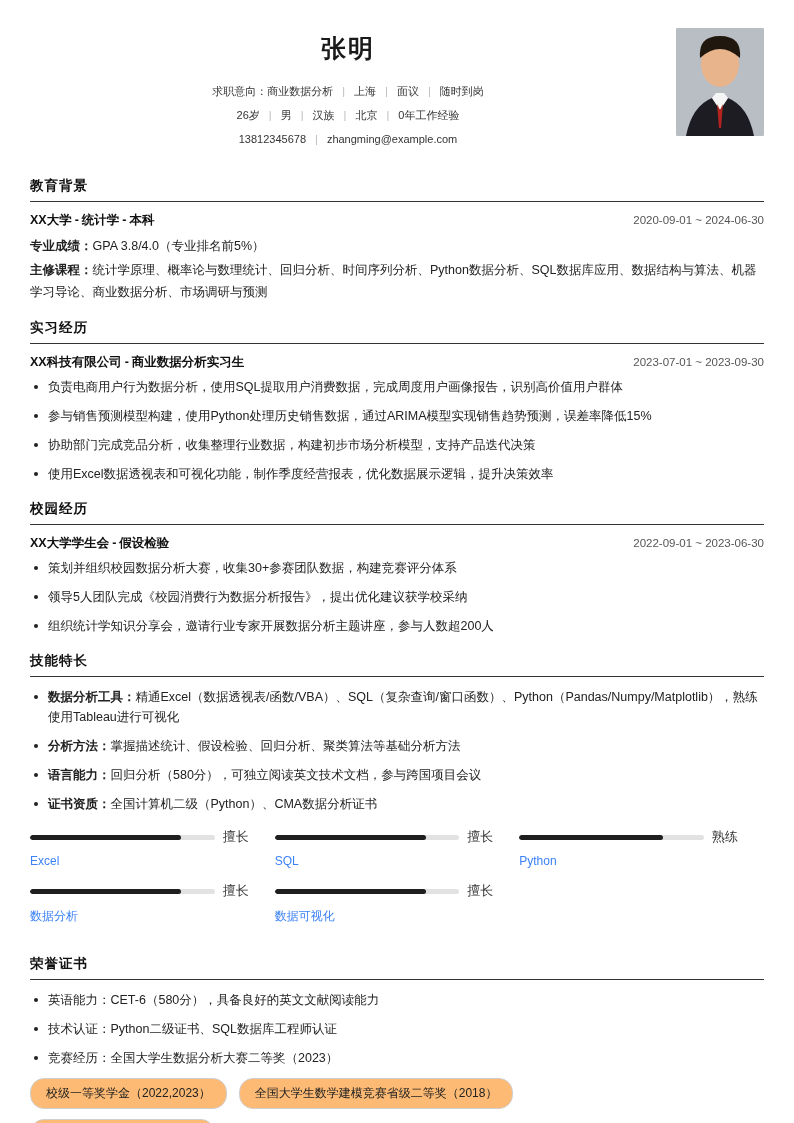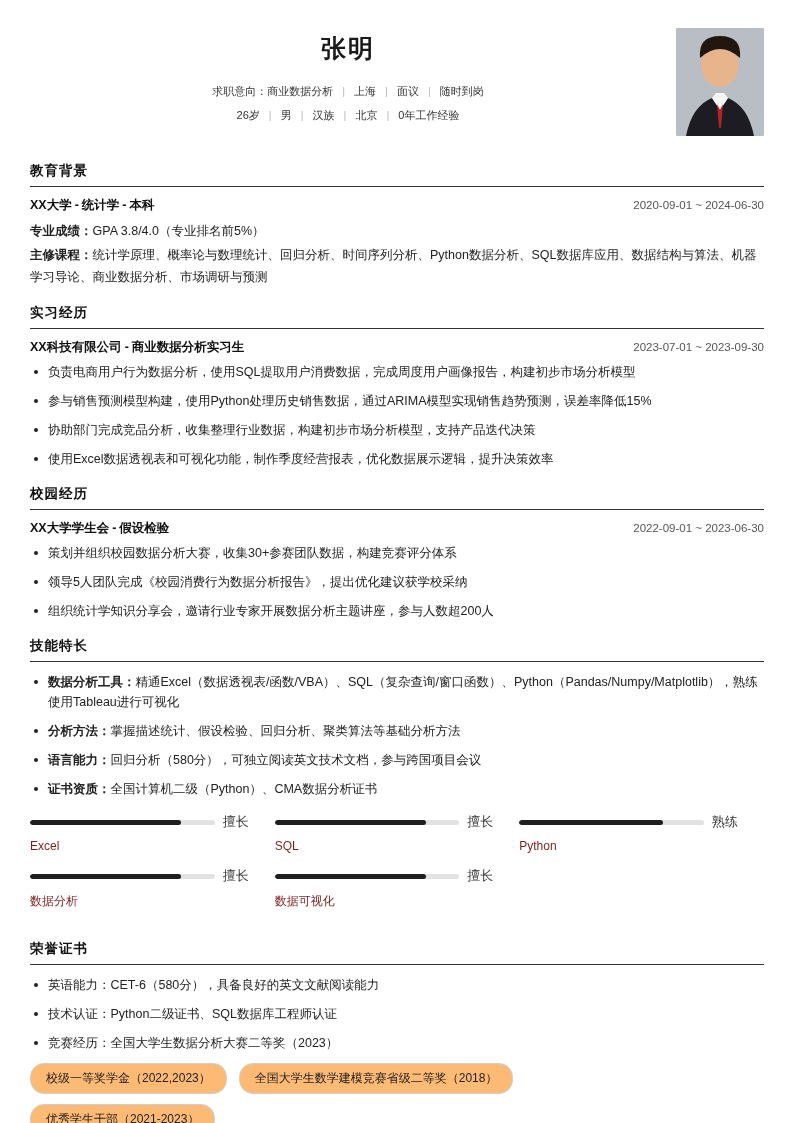--- a/index.html
+++ b/index.html
@@ -145,21 +145,21 @@
     border-radius: 3px;
   }
   .bar-level {
     font-size: 13px;
     color: #333;
     margin-left: 8px;
     white-space: nowrap;
   }
   .bar-label {
     font-size: 12px;
-    color: #7f1d1d;
+    color: #3b82f6;
     margin-top: 8px;
   }
 
   
   .tags {
     margin-top: 10px;
     display: flex;
     flex-wrap: wrap;
   }
   .tag {
@@ -182,20 +182,23 @@
       <div class="name">张明</div>
 
       <div class="meta-line">
         <span>求职意向：</span><span>商业数据分析</span><span class="sep">|</span><span>上海</span><span class="sep">|</span><span>面议</span><span class="sep">|</span><span>随时到岗</span>
       </div>
 
       <div class="meta-line">
         <span>26岁</span><span class="sep">|</span><span>男</span><span class="sep">|</span><span>汉族</span><span class="sep">|</span><span>北京</span><span class="sep">|</span><span>0年工作经验</span>
       </div>
 
+      <div class="meta-line">
+        <span>13812345678</span><span class="sep">|</span><span>zhangming@example.com</span>
+      </div>
     </div>
 
     <div class="photo">
       <svg viewBox="0 0 88 108" preserveAspectRatio="none">
         <rect x="0" y="0" width="88" height="108" fill="#bfc4c9"></rect>
         <rect x="0" y="0" width="88" height="108" fill="#b9bec4"></rect>
         <ellipse cx="44" cy="36" rx="19" ry="23" fill="#e8b48c"></ellipse>
         <path d="M24 30 q20 -18 40 0 q2 -22 -20 -22 q-22 0 -20 22z" fill="#20170f"></path>
         <path d="M10 108 q6 -30 26 -38 l8 12 l8 -12 q20 8 26 38z" fill="#1c1c22"></path>
         <path d="M36 70 l8 12 l8 -12 l-4 -5 l-8 0z" fill="#f5f5f5"></path>
@@ -225,21 +228,21 @@
   <div class="section">
     <div class="section-title">实习经历</div>
     <div class="entry">
       <div class="entry-head">
         <div class="entry-title">
           <span>XX科技有限公司</span><span class="dash">-</span><span>商业数据分析实习生</span>
         </div>
         <div class="entry-date">2023-07-01 ~ 2023-09-30</div>
       </div>
       <ul class="bullets">
-        <li>负责电商用户行为数据分析，使用SQL提取用户消费数据，完成周度用户画像报告，构建初步市场分析模型</li>
+        <li>负责电商用户行为数据分析，使用SQL提取用户消费数据，完成周度用户画像报告，识别高价值用户群体</li>
         <li>参与销售预测模型构建，使用Python处理历史销售数据，通过ARIMA模型实现销售趋势预测，误差率降低15%</li>
         <li>协助部门完成竞品分析，收集整理行业数据，构建初步市场分析模型，支持产品迭代决策</li>
         <li>使用Excel数据透视表和可视化功能，制作季度经营报表，优化数据展示逻辑，提升决策效率</li>
       </ul>
     </div>
   </div>
 
   <div class="section">
     <div class="section-title">校园经历</div>
     <div class="entry">

